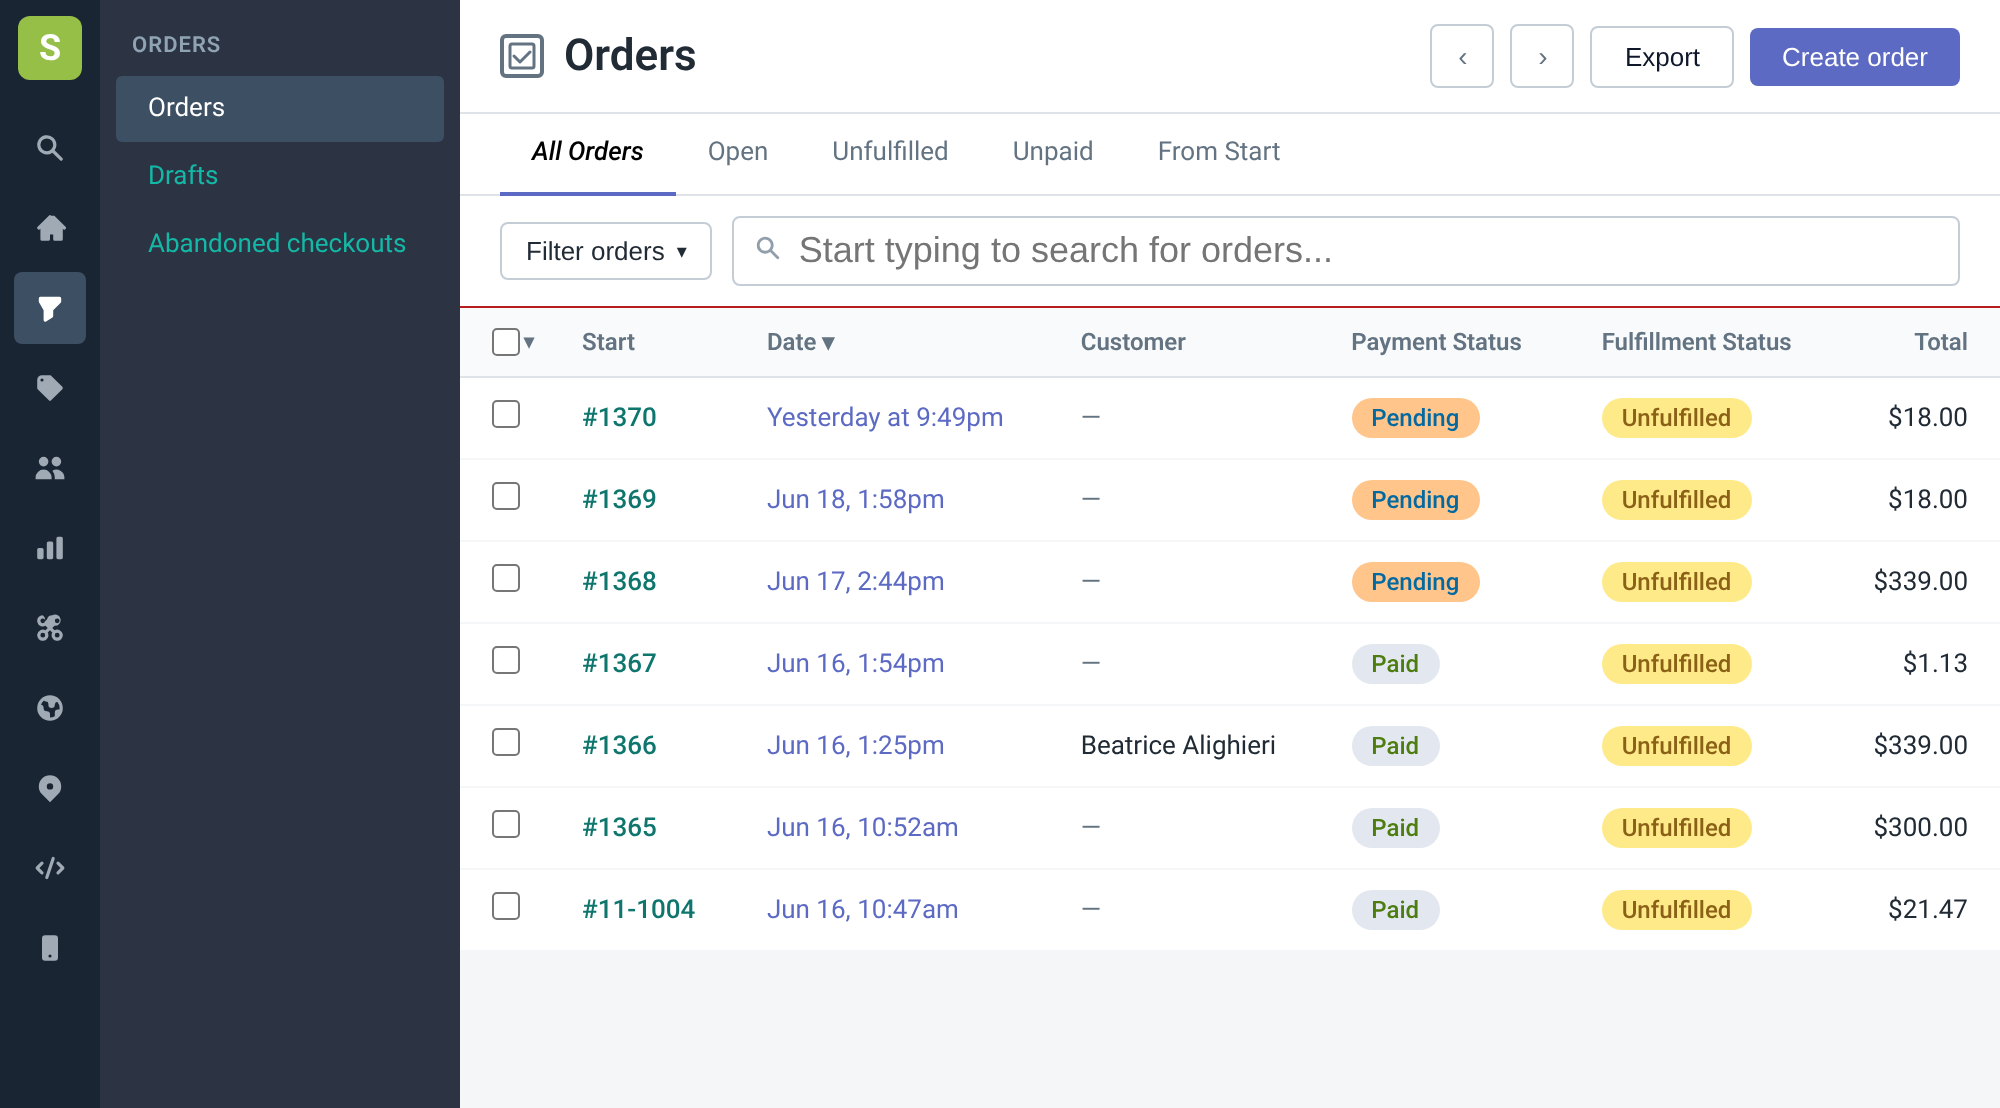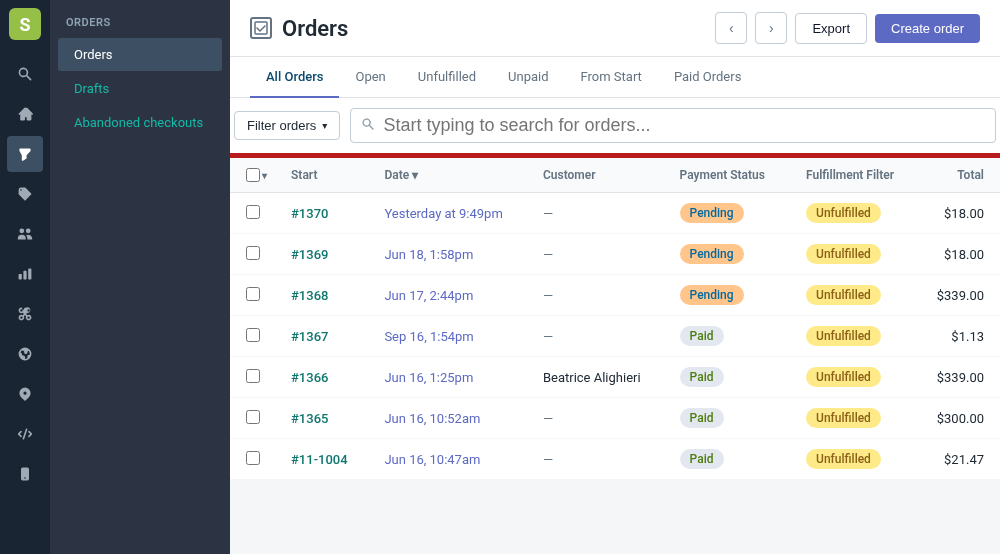--- a/index.html
+++ b/index.html
@@ -24,24 +24,24 @@
     .page-title-icon { width: 22px; height: 22px; border: 2px solid #637381; border-radius: 3px; display: flex; align-items: center; justify-content: center; color: #637381; font-size: 12px; }
     .page-title { font-size: 22px; font-weight: 600; color: #212b35; }
     .header-actions { display: flex; align-items: center; gap: 8px; }
     .btn-nav { width: 32px; height: 32px; border: 1px solid #c4cdd6; background: #fff; border-radius: 4px; cursor: pointer; display: flex; align-items: center; justify-content: center; color: #637381; font-size: 14px; }
     .btn-export { padding: 7px 16px; border: 1px solid #c4cdd6; background: #fff; border-radius: 4px; cursor: pointer; color: #0f172a; font-size: 13px; font-weight: 500; }
     .btn-primary { padding: 7px 16px; background: #5c6ac4; border: none; border-radius: 4px; cursor: pointer; color: #fff; font-size: 13px; font-weight: 500; }
 
     
     .tabs-bar { background: #fff; border-bottom: 1px solid #dfe3e8; padding: 0 20px; display: flex; gap: 0; }
     .tab { padding: 12px 16px; color: #637381; cursor: pointer; font-size: 13px; border-bottom: 2px solid transparent; margin-bottom: -1px; }
-    .tab.active { color: #0c4a6e; border-bottom-color: #5c6ac4; font-weight: 500; }
-
-    
-    .filters-row { background: #fff; padding: 10px 4px; display: flex; align-items: center; gap: 10px; border-bottom: 5px solid #b91c1c; }
+    .tab.active { color: #000000; border-bottom-color: #5c6ac4; font-weight: 500; font-style: italic; }
+
+    
+    .filters-row { background: #fff; padding: 10px 20px; display: flex; align-items: center; gap: 10px; border-bottom: 1px solid #b91c1c; }
     .btn-filter { padding: 6px 12px; border: 1px solid #c4cdd6; background: #fff; border-radius: 4px; cursor: pointer; color: #212b35; font-size: 13px; display: flex; align-items: center; gap: 6px; }
     .search-box { flex: 1; display: flex; align-items: center; border: 1px solid #c4cdd6; border-radius: 4px; padding: 6px 10px; background: #fff; gap: 8px; }
     .search-icon { color: #919eab; font-size: 14px; }
     .search-input { border: none; outline: none; flex: 1; font-size: 18px; color: #637381; background: transparent; }
 
     
     .table-wrap { background: #fff; overflow: auto; }
     table { width: 100%; border-collapse: collapse; }
     thead th { padding: 10px 16px; text-align: left; font-weight: 600; font-size: 12px; color: #637381; border-bottom: 1px solid #dfe3e8; white-space: nowrap; background: #f9fafb; }
     thead th:last-child { text-align: right; }
@@ -157,21 +157,20 @@
       <button class="btn-primary">Create order</button>
     </div>
   </div>
 
   <div class="tabs-bar">
     <div class="tab active">All Orders</div>
     <div class="tab">Open</div>
     <div class="tab">Unfulfilled</div>
     <div class="tab">Unpaid</div>
     <div class="tab">From Start</div>
-    <div class="tab">Paid Orders</div>
   </div>
 
   <div class="filters-row">
     <button class="btn-filter">
       <span>Filter orders</span>
       <span style="font-size:10px;">▾</span>
     </button>
     <div class="search-box">
       <span class="search-icon">
         <svg width="14" height="14" viewBox="0 0 20 20" fill="#919eab">
@@ -189,21 +188,21 @@
           <th class="th-checkbox">
             <div class="th-checkbox-wrap">
               <input type="checkbox" style="">
               <span class="th-dropdown-arrow">▾</span>
             </div>
           </th>
           <th>Start</th>
           <th style="cursor:pointer;">Date ▾</th>
           <th>Customer</th>
           <th class="payment-col">Payment Status</th>
-          <th class="fulfillment-col">Fulfillment Filter</th>
+          <th class="fulfillment-col">Fulfillment Status</th>
           <th>Total</th>
         </tr>
       </thead>
       <tbody id="orders-tbody">
       <tr>
       <td class="checkbox-cell">
         <input type="checkbox" style="">
       </td>
       <td>
         <a href="#" class="order-link">#1370</a>
@@ -252,21 +251,21 @@
       </td>
       <td>$339.00</td>
     </tr>
           <tr>
       <td class="checkbox-cell">
         <input type="checkbox" style="">
       </td>
       <td>
         <a href="#" class="order-link">#1367</a>
       </td>
-      <td class="date-cell">Sep 16, 1:54pm</td>
+      <td class="date-cell">Jun 16, 1:54pm</td>
       <td class="customer-cell"><span class="em-dash">—</span></td>
       <td>
         <span class="badge badge-paid">Paid</span>
       </td>
       <td>
         <span class="badge badge-unfulfilled">Unfulfilled</span>
       </td>
       <td>$1.13</td>
     </tr>
           <tr>

